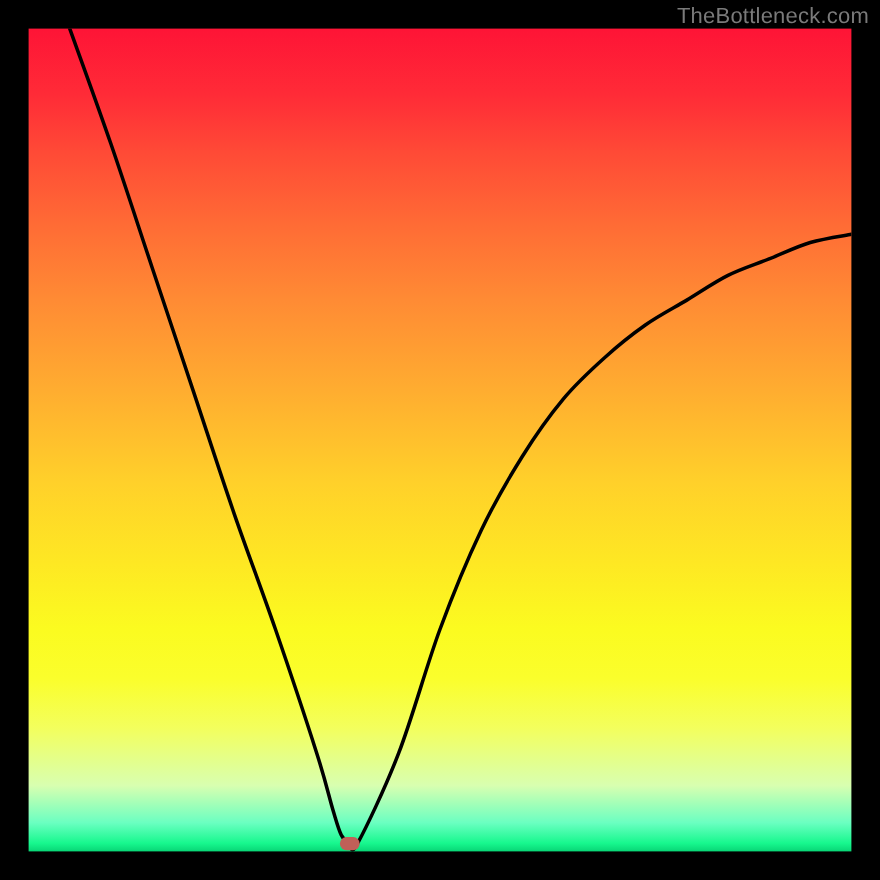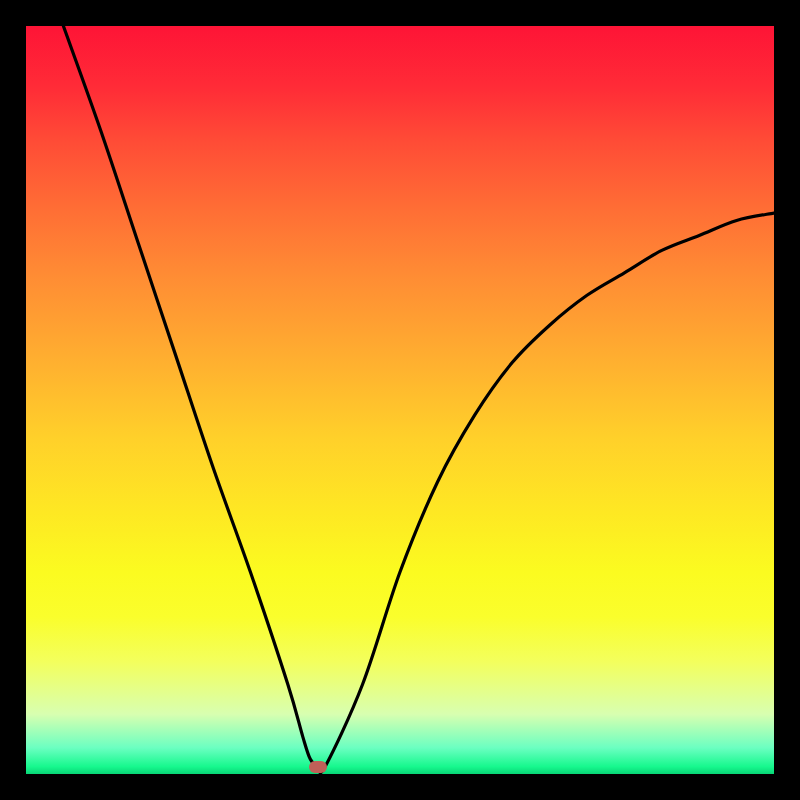--- a/index.html
+++ b/index.html
@@ -67,20 +67,21 @@
     border-radius: 6px;
     z-index: 2;
     transform: translate(-50%, -50%);
   }
 </style>
 </head>
 <body>
 
 <div class="outer">
 
+  <div class="watermark">TheBottleneck.com</div>
 
   <div class="plot"></div>
 
   <svg class="curve-svg" viewBox="0 0 748 748" preserveAspectRatio="none">
     <path id="curve-path" fill="none" stroke="#000" stroke-width="3.2" stroke-linecap="round" stroke-linejoin="round" d="M 37.40 0.00 C 43.63 17.45, 62.33 68.57, 74.80 104.72 C 87.27 140.87, 99.73 179.52, 112.20 216.92 C 124.67 254.32, 137.13 291.72, 149.60 329.12 C 162.07 366.52, 174.53 405.17, 187.00 441.32 C 199.47 477.47, 211.93 509.89, 224.40 546.04 C 236.87 582.19, 253.07 630.81, 261.80 658.24 C 270.53 685.67, 273.02 698.13, 276.76 710.60 C 280.50 723.07, 281.75 728.05, 284.24 733.04 C 286.73 738.03, 289.23 739.27, 291.72 740.52 C 294.21 741.77, 291.72 754.23, 299.20 740.52 C 306.68 726.81, 324.13 690.65, 336.60 658.24 C 349.07 625.83, 361.53 579.70, 374.00 546.04 C 386.47 512.38, 398.93 482.46, 411.40 456.28 C 423.87 430.10, 436.33 408.91, 448.80 388.96 C 461.27 369.01, 473.73 351.56, 486.20 336.60 C 498.67 321.64, 511.13 310.42, 523.60 299.20 C 536.07 287.98, 548.53 278.01, 561.00 269.28 C 573.47 260.55, 585.93 254.32, 598.40 246.84 C 610.87 239.36, 623.33 230.63, 635.80 224.40 C 648.27 218.17, 660.73 214.43, 673.20 209.44 C 685.67 204.45, 698.13 198.22, 710.60 194.48 C 723.07 190.74, 741.77 188.25, 748.00 187.00"></path>
   </svg>
 
   <div class="marker" id="marker" style="left: 317.72px; top: 766.52px;"></div>
 
 </div>

